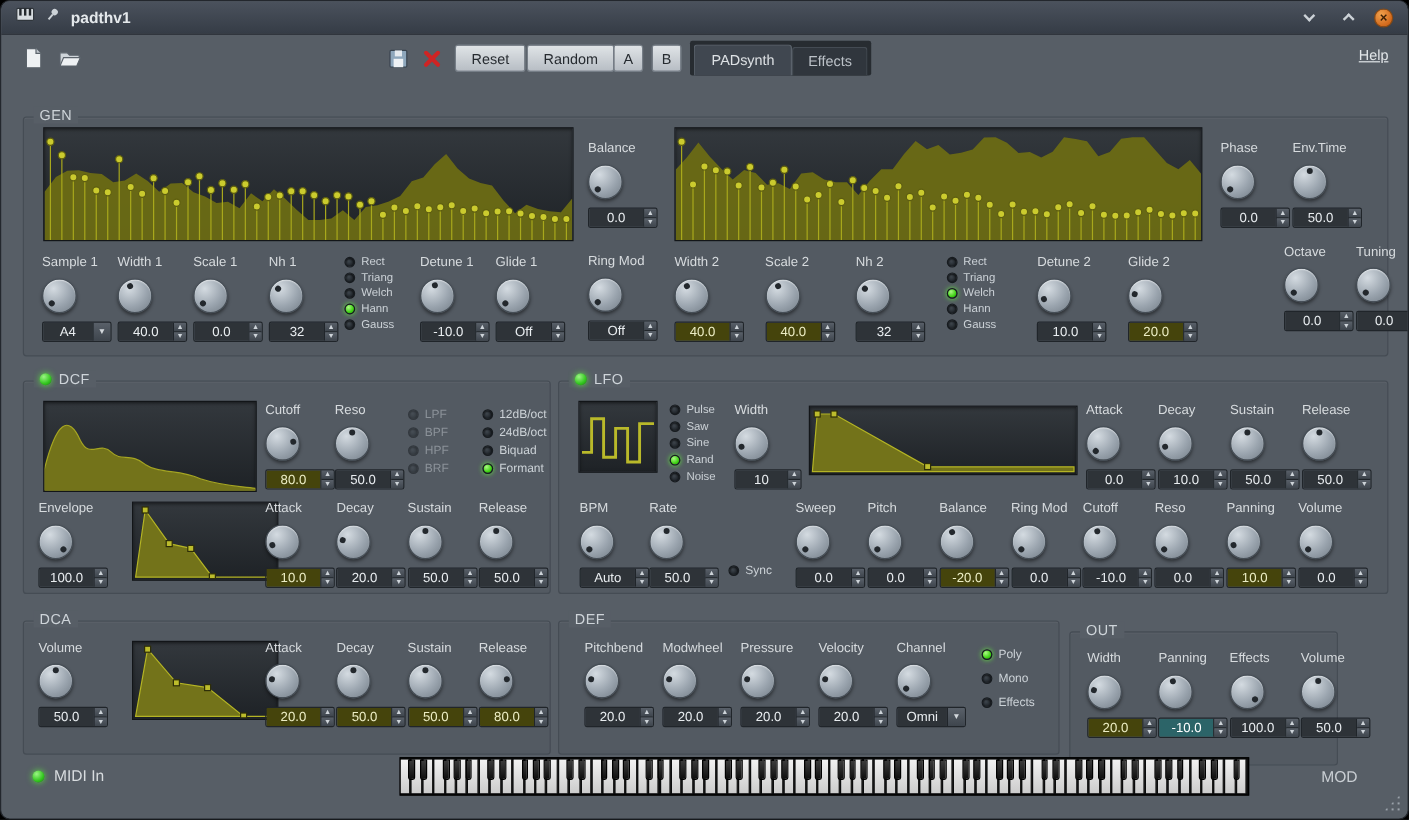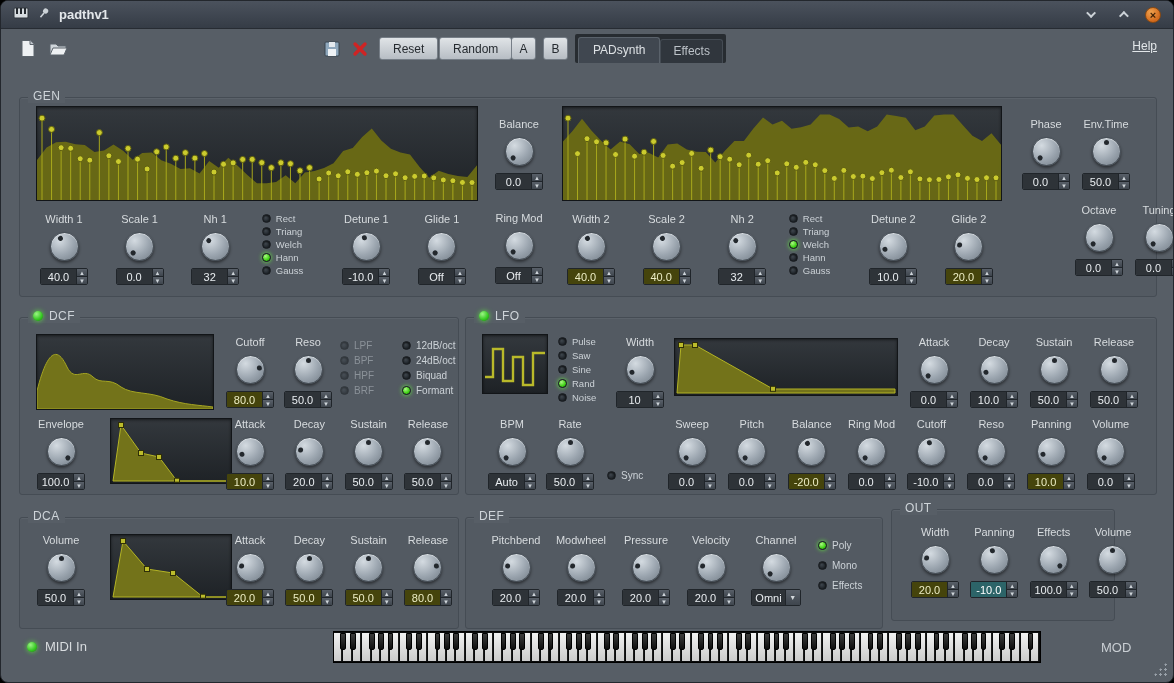--- a/index.html
+++ b/index.html
@@ -28,21 +28,21 @@
 
 .group{position:absolute;border:1px solid #454c54;border-radius:3px;background:#535a62;box-shadow:inset 0 1px 0 rgba(255,255,255,.05)}
 .gtitle{position:absolute;top:-9px;left:8px;background:#575e66;padding:0 5px;font-size:12px;color:#ced4d9;letter-spacing:.4px;display:flex;align-items:center;gap:6px;z-index:3}
 .led{width:10px;height:10px;border-radius:50%;background:radial-gradient(circle at 35% 30%,#9bf584,#32c61e 60%,#1d7d12);box-shadow:0 0 5px rgba(90,235,60,.9);display:inline-block}
 
 .display{position:absolute;background:linear-gradient(#33383d,#1e2226);border:1px solid #121518;box-shadow:inset 0 1px 3px rgba(0,0,0,.55);overflow:hidden}
 .display svg{display:block}
 
 .crow{position:absolute;display:flex;justify-content:space-between;align-items:flex-start}
 .ccol{position:absolute;display:flex;flex-direction:column;align-items:center}
-.ctl{display:flex;flex-direction:column;align-items:center;gap:7px;width:58px}
+.ctl{display:flex;flex-direction:column;gap:7px;width:58px}
 .clabel{font-size:11px;color:#d7dbde;white-space:nowrap}
 .knob{width:29px;height:29px;border-radius:50%;background:radial-gradient(circle at 32% 28%,#d4dbe1,#9ba5af 55%,#737d87 100%);border:1px solid #454d55;box-shadow:0 2px 3px rgba(0,0,0,.45),inset 0 1px 1px rgba(255,255,255,.5);position:relative}
 .kdot{position:absolute;left:50%;top:50%;width:5px;height:5px;margin:-2.5px;border-radius:50%;background:#23282d}
 .spin{display:flex;align-items:stretch;border:1px solid #20252a;border-radius:2px;height:17px;min-width:48px;overflow:hidden}
 .spin .val{flex:1;background:#2e3338;color:#e9edf0;font-size:11px;display:flex;align-items:center;justify-content:center;padding:0 3px;min-width:30px}
 .spin.hl .val{background:#45440c;color:#ecedc4}
 .spin.sel .val{background:#2c6468;color:#fff}
 .spin .arrows{width:11px;display:flex;flex-direction:column;border-left:1px solid #20252a}
 .spin .arrows i{flex:1;font-style:normal;font-size:6px;line-height:1;color:#ced4d9;background:linear-gradient(#596069,#3e454d);display:flex;align-items:center;justify-content:center}
 .spin .arrows i:first-child{border-bottom:1px solid #20252a}
@@ -85,21 +85,21 @@
 #lfo-sync{left:141px;top:152px}
 #lfo-mods{left:197px;top:100px;width:477px}
 #dca{left:18px;top:516px;width:440px;height:112px}
 #dca-vol{left:12px;top:16px;width:58px}
 #dca-env{left:90px;top:16px;width:122px;height:66px}
 #dca-adsr{left:201px;top:16px;width:236px}
 #def{left:464px;top:516px;width:418px;height:112px}
 #def-ctls{left:21px;top:16px;width:318px}
 #def-modes{left:352px;top:22px}
 #def-modes .radios{gap:9px}
-#out{left:890px;top:508px;width:224px;height:112px}
+#out{left:890px;top:525px;width:224px;height:112px}
 #out-ctls{left:14px;top:16px;width:236px}
 
 #midi{position:absolute;left:26px;top:638px;display:flex;gap:8px;align-items:center}
 #midi .mlabel{font-size:13px;color:#d8dcdf}
 #kbd{position:absolute;left:332px;top:630px;width:708px;height:32px;background:#0b0c0d;border:1px solid #000}
 .wkey{position:absolute;top:1px;bottom:1px;background:linear-gradient(#f1f1f1,#cccccc);border-right:1px solid #1c1c1c}
 .bkey{position:absolute;top:1px;height:58%;background:linear-gradient(#3c3c3c,#0e0e0e);z-index:2;border:1px solid #000;border-radius:0 0 2px 2px}
 #mod{position:absolute;left:1100px;top:639px;font-size:13px;color:#c9ced3}
 #grip{position:absolute;right:6px;bottom:6px;width:14px;height:14px;background-image:radial-gradient(#9aa2aa 1px,transparent 1.3px);background-size:5px 5px;clip-path:polygon(100% 0,100% 100%,0 100%)}
 </style>
@@ -449,20 +449,30 @@
           <div class="spin">
             <span class="val">0.0</span>
             <span class="arrows">
               <i>▲</i>
               <i>▼</i>
             </span>
           </div>
         </div>
       </div>
     <div class="crow" id="gen-osc1">
+        <div class="ctl">
+          <div class="clabel">Sample 1</div>
+          <div class="knob">
+            <div class="kdot" style="transform: rotate(-135deg) translateY(-9px);"></div>
+          </div>
+          <div class="spin">
+            <span class="val">A4</span>
+            <span class="carrow">▼</span>
+          </div>
+        </div>
         <div class="ctl">
           <div class="clabel">Width 1</div>
           <div class="knob">
             <div class="kdot" style="transform: rotate(-27deg) translateY(-9px);"></div>
           </div>
           <div class="spin">
             <span class="val">40.0</span>
             <span class="arrows">
               <i>▲</i>
               <i>▼</i>

